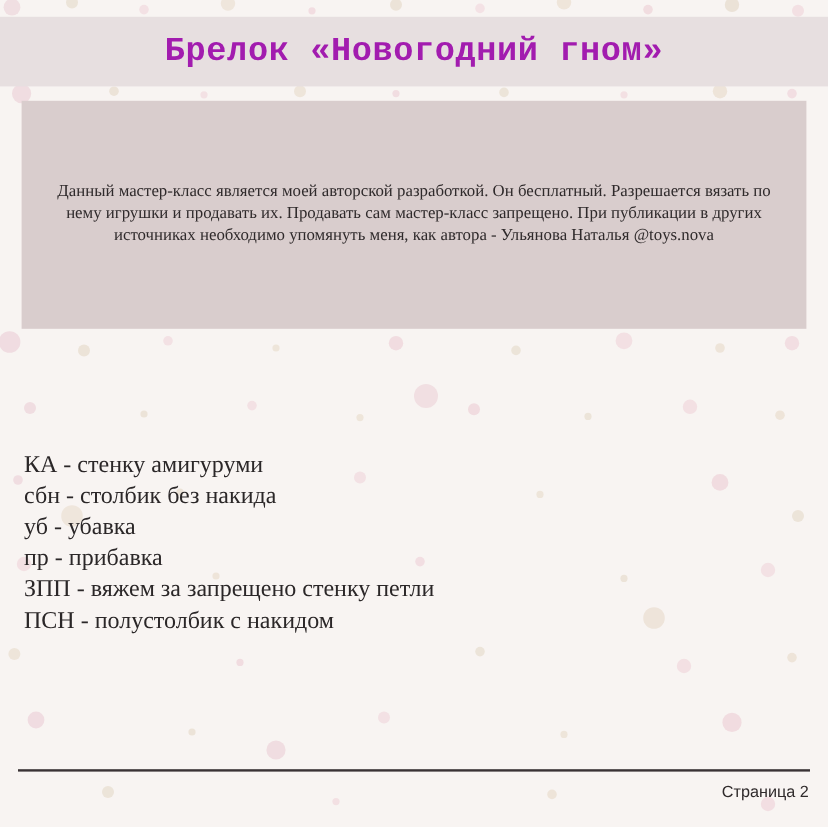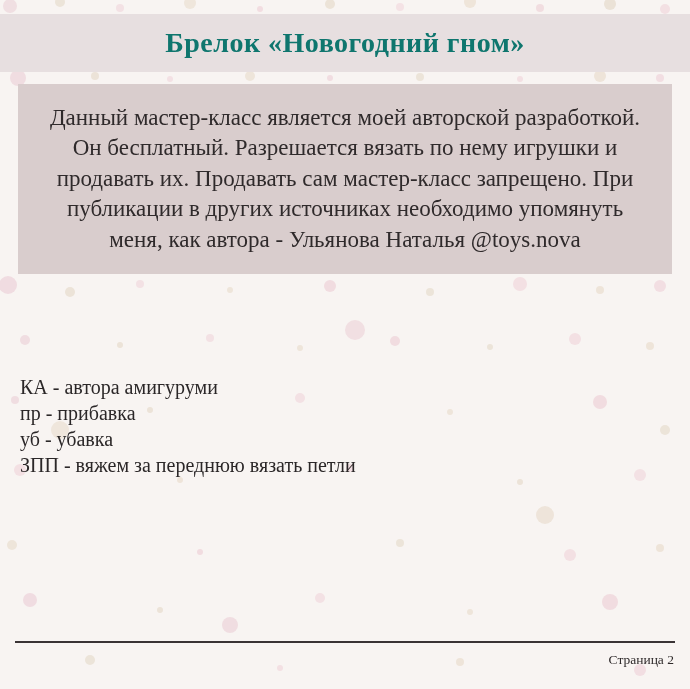--- a/index.html
+++ b/index.html
@@ -36,24 +36,24 @@
     top: 14px;
     width: 690px;
     height: 58px;
     background: #e7dfe0;
     display: flex;
     align-items: center;
     justify-content: center;
     z-index: 5;
   }
   .header-title {
-    font-family: Liberation Serif, serif;
+    font-family: Liberation Mono, monospace;
     font-size: 28px;
     font-weight: bold;
-    color: #0f766e;
+    color: #a21caf;
     letter-spacing: 0.5px;
     white-space: nowrap;
   }
 
   
   .notice-band {
     position: absolute;
     left: 18px;
     top: 84px;
     width: 654px;
@@ -61,21 +61,21 @@
     background: #d9cdcd;
     display: flex;
     align-items: center;
     justify-content: center;
     z-index: 5;
   }
   .notice-text {
     width: 600px;
     text-align: center;
     font-family: "Liberation Serif", serif;
-    font-size: 23px;
+    font-size: 14px;
     line-height: 1.32;
     color: #2f2a2b;
   }
 
   
   .section-heading {
     position: absolute;
     left: 0;
     top: 300px;
     width: 690px;
@@ -119,21 +119,21 @@
     top: 652px;
     font-family: "Liberation Sans", sans-serif;
     font-size: 13.5px;
     color: #2f2a2b;
     z-index: 5;
   }
   .footer-right {
     position: absolute;
     right: 16px;
     top: 652px;
-    font-family: Liberation Serif, serif;
+    font-family: Liberation Sans, sans-serif;
     font-size: 13.5px;
     color: #2f2a2b;
     z-index: 5;
   }
 </style>
 </head>
 <body>
 
 <div id="page">
 
@@ -209,22 +209,24 @@
   <div class="header-band">
     <div class="header-title">Брелок «Новогодний гном»</div>
   </div>
 
   <div class="notice-band">
     <div class="notice-text">Данный мастер-класс является моей авторской разработкой. Он бесплатный. Разрешается вязать по нему игрушки и продавать их. Продавать сам мастер-класс запрещено. При публикации в других источниках необходимо упомянуть меня, как автора - Ульянова Наталья @toys.nova</div>
   </div>
 
 
   <div class="abbr-list" id="abbr-list">
-      <div class="abbr-item">КА - автора амигуруми</div>
+      <div class="abbr-item">КА - стенку амигуруми</div>
+      <div class="abbr-item">сбн - столбик без накида</div>
+      <div class="abbr-item">уб - убавка</div>
       <div class="abbr-item">пр - прибавка</div>
-      <div class="abbr-item">уб - убавка</div>
-      <div class="abbr-item">ЗПП - вяжем за переднюю вязать петли</div>
+      <div class="abbr-item">ЗПП - вяжем за запрещено стенку петли</div>
+      <div class="abbr-item">ПСН - полустолбик с накидом</div>
     </div>
 
   <div class="footer-rule"></div>
   <div class="footer-right">Страница 2</div>
 
 </div>
 
 </body></html>

